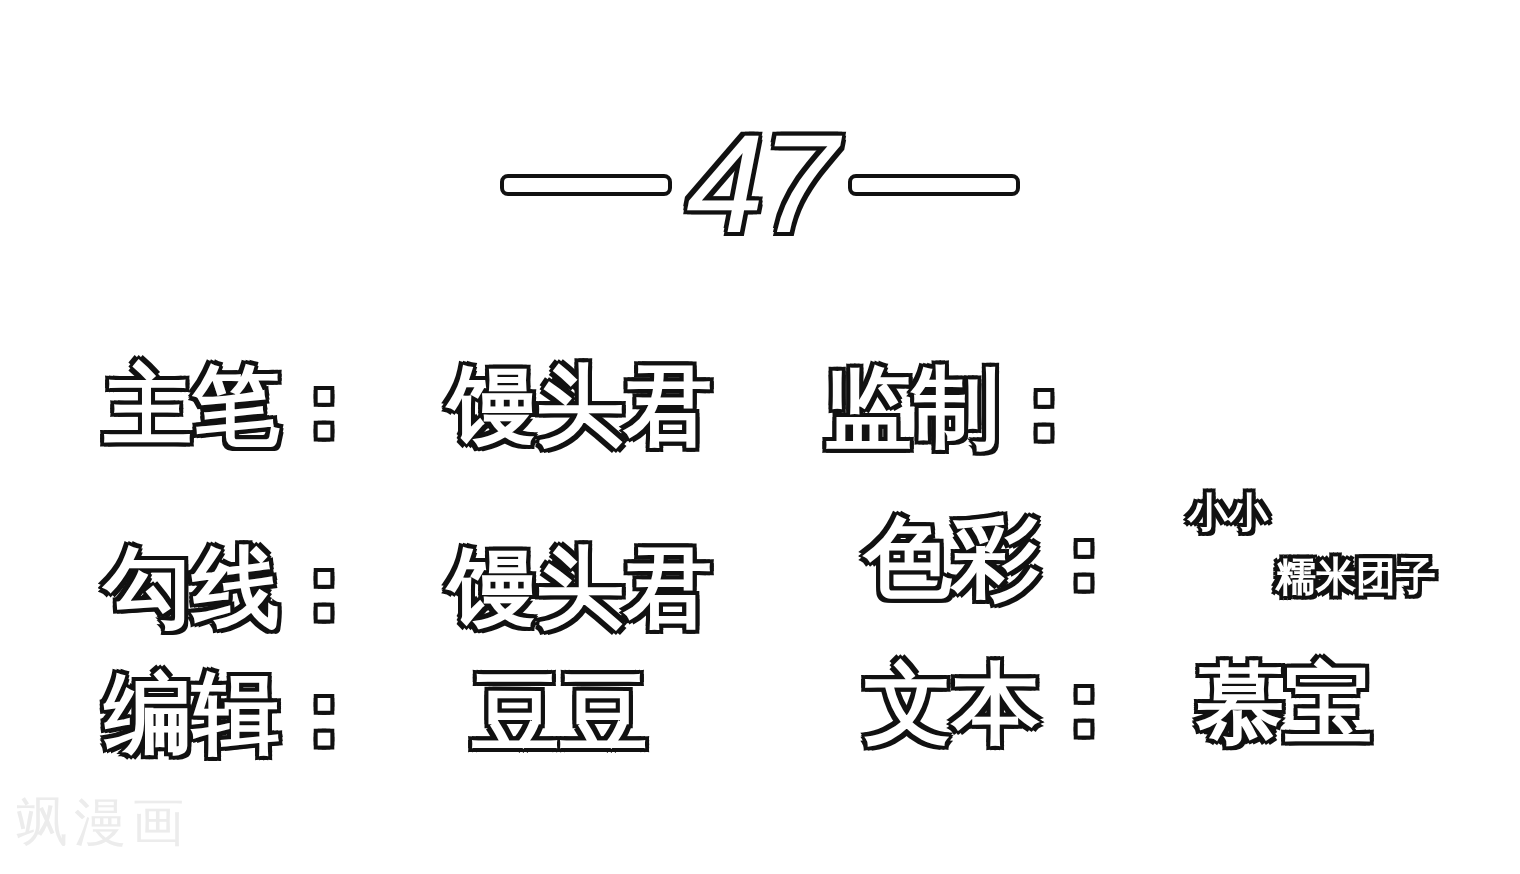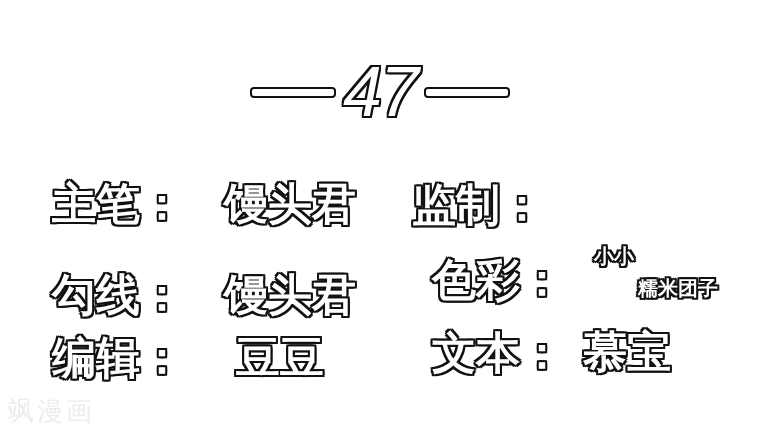--- a/index.html
+++ b/index.html
@@ -48,16 +48,16 @@
 <div class="row outline" style="left:412px; top:180px;">
   <span class="label">监制：</span>
 </div>
 <div class="row outline" style="left:432px; top:255px;text-align:center;">
   <span class="label">色彩：</span>
   <span class="val small" style="left:162px; top:-14px;">小小</span>
   <span class="val small" style="left:162px; top:18px;margin-left:44px;">糯米团子</span>
 </div>
 <div class="row outline" style="left:432px; top:328px;">
   <span class="label">文本：</span>
-  <span class="val" style="left:151px; top:0;font-family:Liberation Serif, serif;">慕宝</span>
+  <span class="val" style="left:166px; top:0;">慕宝</span>
 </div>
 
 <div class="watermark">飒漫画</div>
 
 </body></html>

